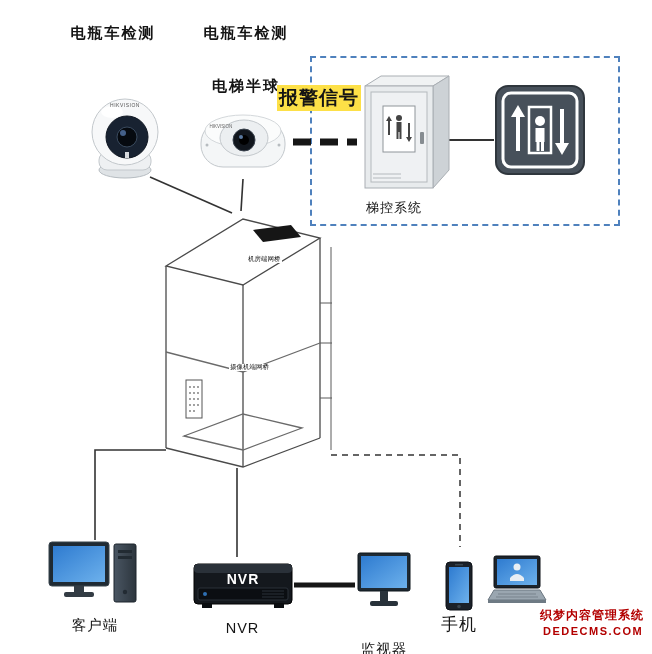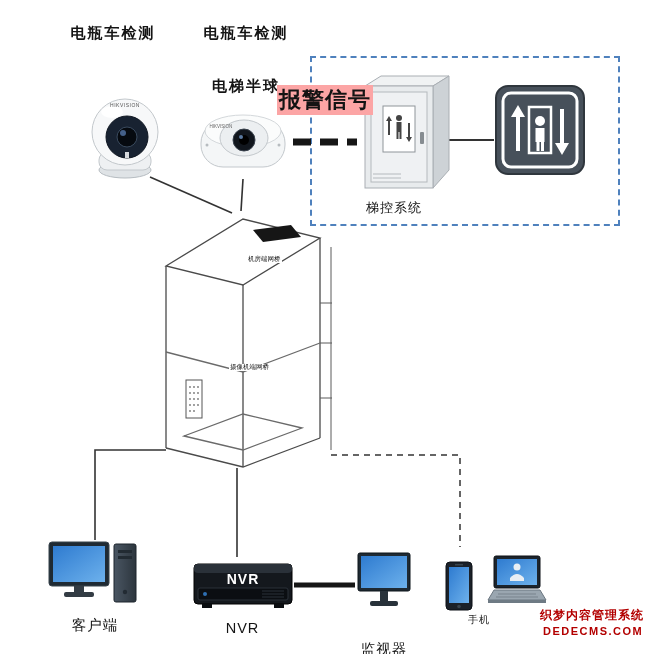--- a/index.html
+++ b/index.html
@@ -4,21 +4,21 @@
 <style>
   html,body{margin:0;padding:0;background:#fff;}
   .canvas{position:relative;width:652px;height:654px;background:#ffffff;overflow:hidden;
           font-family:"Liberation Sans","DejaVu Sans",sans-serif;color:#1a1a1a;}
   .wires{position:absolute;left:0;top:0;z-index:1;}
   .icon{position:absolute;z-index:2;}
   .lbl{position:absolute;z-index:2;white-space:nowrap;color:#141414;}
   .lbl.c{text-align:center;}
   .toplbl{font-size:15px;font-weight:600;letter-spacing:2px;}
   .devlbl{font-size:14.5px;letter-spacing:1px;}
-  .alarm{font-size:22px;font-weight:700;letter-spacing:1px;background:#fca5a5;padding:0 2px;z-index:3;}
+  .alarm{font-size:19px;font-weight:700;letter-spacing:1px;background:#fde047;padding:0 2px;z-index:3;}
   .tiny{font-size:6.5px;letter-spacing:0;background:#fff;padding:0 1px;line-height:1;}
   .dashed-box{position:absolute;left:310px;top:56px;width:306px;height:166px;
               border:2px dashed #4f81bd;z-index:0;background:transparent;}
   .wm{position:absolute;z-index:3;font-weight:700;line-height:1;}
   .wm1{font-size:12px;letter-spacing:1px;}
   .wm2{font-size:11px;letter-spacing:1.5px;}
 </style>
 </head>
 <body>
 
@@ -229,19 +229,19 @@
     <path d="M24 24 q7 -8 14 0 v3 h-14 z" fill="#e8eef4"></path>
     <polygon points="2,46 60,46 54,36 8,36" fill="#9aa6b0" stroke="#6b7680"></polygon>
     <rect x="2" y="46" width="58" height="3" fill="#6e7a84"></rect>
     <line x1="12" y1="40" x2="50" y2="40" stroke="#78838d"></line>
     <line x1="10" y1="43" x2="52" y2="43" stroke="#78838d"></line>
   </svg>
 
   <div class="lbl devlbl c" style="left:50px;top:616px;width:90px;">客户端</div>
   <div class="lbl devlbl c" style="left:195px;top:620px;width:95px;">NVR</div>
   <div class="lbl devlbl c" style="left:348px;top:640px;width:72px;">监视器</div>
-  <div class="lbl devlbl c" style="left:456px;top:613px;width:46px;font-size:10px;">手机</div>
+  <div class="lbl devlbl c" style="left:436px;top:613px;width:46px;font-size:17px;">手机</div>
   <div class="lbl devlbl c" style="left:484px;top:613px;width:64px;font-size:15px;margin-top:40px;">电脑</div>
 
   <div class="wm wm1" style="left:540px;top:609px;color:#b30000;">织梦内容管理系统</div>
   <div class="wm wm2" style="left:543px;top:626px;color:#b30000;">DEDECMS.COM</div>
 
 </div>
 
 </body></html>

